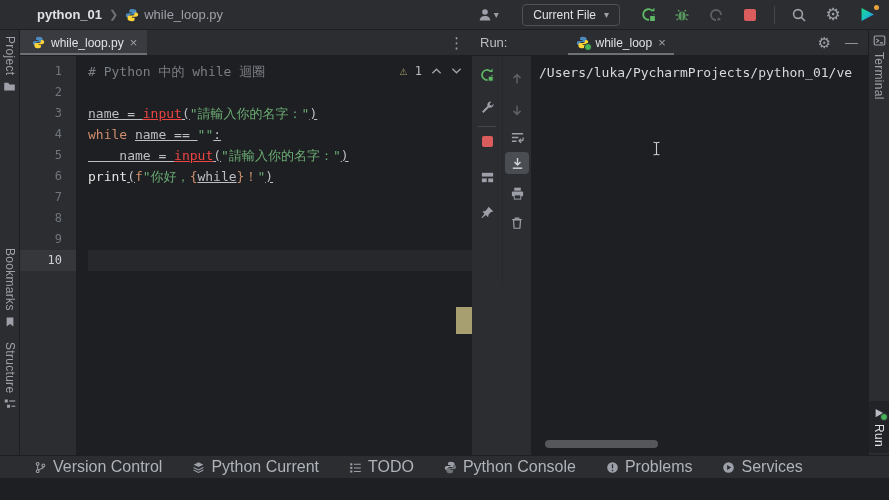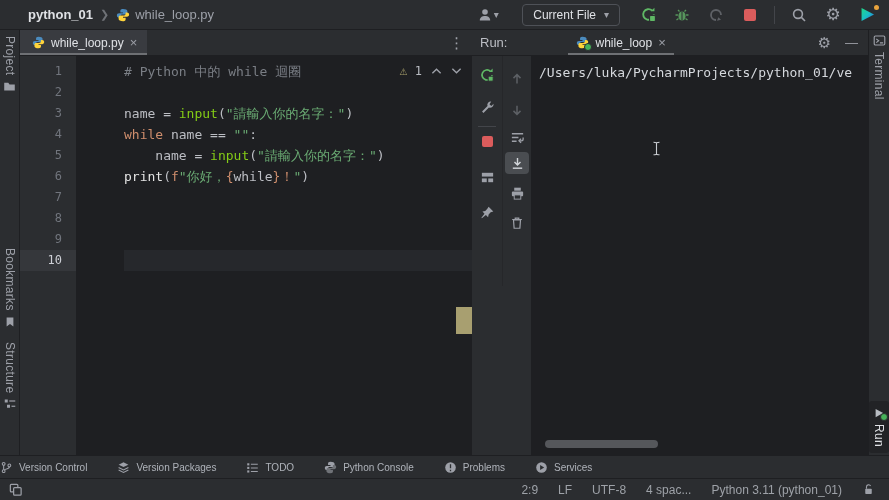--- a/index.html
+++ b/index.html
@@ -3,21 +3,21 @@
 <meta charset="utf-8">
 <style>
   html,body{margin:0;padding:0;background:#000;}
   .app{position:relative;width:889px;height:500px;background:#1e1f22;overflow:hidden;
        font-family:"Liberation Sans",sans-serif;color:#bcbec4;-webkit-font-smoothing:antialiased;}
   .mono{font-family:"DejaVu Sans Mono",monospace;}
 
   
   .topbar{position:absolute;left:0;top:0;width:889px;height:30px;background:#2b2d30;
           border-bottom:1px solid #1e1f22;display:flex;align-items:center;box-sizing:border-box;}
-  .crumbs{display:flex;align-items:center;gap:7px;padding-left:28px;font-size:13px;}
+  .crumbs{display:flex;align-items:center;gap:7px;padding-left:37px;font-size:13px;}
   .crumb-proj{color:#dfe1e5;font-weight:bold;}
   .crumb-sep{color:#6f7277;font-size:11px;}
   .crumb-file{color:#9da0a8;display:flex;align-items:center;gap:5px;}
   .topbar-right{margin-left:auto;display:flex;align-items:center;gap:10px;padding-right:10px;}
   .tb-btn{display:flex;align-items:center;justify-content:center;width:24px;height:22px;border-radius:4px;}
   .cfg-btn{display:flex;align-items:center;gap:8px;border:1px solid #4e5157;border-radius:4px;
            padding:3px 10px;font-size:12px;color:#dfe1e5;margin:0 6px;}
   .caret{color:#9da0a8;font-size:10px;}
   .vdiv{width:1px;height:18px;background:#43454a;margin:0 2px;}
   .dim{opacity:.45;}
@@ -39,24 +39,24 @@
         font-size:12px;color:#dfe1e5;position:relative;}
   .etab .underline,.rtab .underline{position:absolute;left:0;bottom:0;width:100%;height:2px;background:#6e7074;}
   .tab-close{color:#9da0a8;font-size:13px;line-height:1;}
   .kebab{margin-left:auto;align-self:center;color:#9da0a8;font-size:15px;padding:0 8px;}
 
   .editor{position:absolute;left:0;top:26px;width:452px;height:399px;overflow:hidden;}
   .gutter{position:absolute;left:0;top:0;width:56px;height:100%;background:#2b2d30;box-sizing:border-box;}
   .gnum{height:21px;line-height:21px;text-align:right;padding-right:14px;font-size:12px;color:#71757d;}
   .gnum.cur{color:#ced0d6;background:#35373b;}
   .codearea{position:absolute;left:56px;top:0;right:0;height:100%;padding:0 0 0 12px;font-size:13px;}
-  .code-line{height:21px;line-height:21px;white-space:pre;margin-left:36px;}
+  .code-line{height:21px;line-height:21px;white-space:pre;}
   .code-line.cur{background:#26282c;}
   .gpad,.cpad{height:5px;}
-  .tk-comment{color:#7a7e85;}.tk-plain{color:#bcbec4;}.tk-func{color:#84cc16;}
+  .tk-comment{color:#7a7e85;}.tk-plain{color:#bcbec4;text-decoration:underline;}.tk-func{color:#ef4444;text-decoration:underline;}
   .tk-str{color:#6aab73;}.tk-kw{color:#cf8e6d;}.tk-builtin{color:#e5e5e5;}.tk-brace{color:#cf8e6d;}
   .warn-widget{position:absolute;top:7px;right:10px;display:flex;align-items:center;gap:9px;font-size:12px;}
   .warn-tri{color:#a8a06b;font-size:13px;}
   .warn-count{color:#b9bcc2;}
   .stripe-mark{position:absolute;right:0;top:251px;width:16px;height:27px;background:#a89f70;}
 
   
   .run-pane{position:absolute;left:472px;top:30px;width:396px;height:425px;background:#1e1f22;}
   .run-header{position:absolute;left:0;top:0;width:100%;height:26px;background:#2b2d30;
               border-bottom:1px solid #1e1f22;display:flex;align-items:center;box-sizing:border-box;font-size:12px;gap:47px;}
@@ -75,21 +75,21 @@
   .console{position:absolute;left:60px;top:26px;right:0;height:399px;background:#1e1f22;
            overflow:hidden;font-size:13px;color:#d5d8dd;}
   .console .cline{padding-left:7px;height:21px;line-height:21px;white-space:pre;}
   .console .cline:first-child{padding-top:6px;}
   .ibeam{position:absolute;left:120px;top:85px;}
   .hscroll{position:absolute;left:13px;bottom:7px;width:113px;height:8px;border-radius:4px;background:#55575b;}
 
   
   .bottombar{position:absolute;left:0;top:455px;width:889px;height:23px;background:#2b2d30;
              border-top:1px solid #1e1f22;display:flex;align-items:center;gap:30px;
-             box-sizing:border-box;font-size:10px;color:#afb3ba;}
+             padding-left:34px;box-sizing:border-box;font-size:16px;color:#afb3ba;}
   .bb-item{display:flex;align-items:center;gap:6px;}
   .statusbar{position:absolute;left:0;top:478px;width:889px;height:22px;background:#2b2d30;
              border-top:1px solid #1e1f22;display:flex;align-items:center;box-sizing:border-box;
              font-size:12px;color:#9ea2a8;}
   .sb-left{padding-left:8px;display:flex;align-items:center;}
   .sb-right{margin-left:auto;display:flex;align-items:center;gap:20px;padding-right:14px;}
 
   .pyico{position:relative;display:inline-flex;}
   .rundot{position:absolute;right:-3px;bottom:-2px;width:6px;height:6px;border-radius:50%;
           background:#47b25a;border:1px solid #2b2d30;}
@@ -390,21 +390,21 @@
           <circle cx="11.5" cy="5.5" r="1.7" fill="none" stroke="#9da0a8" stroke-width="1.3"></circle>
           <path d="M4.5 5.2v5.6M11.5 7.2c0 3-4 2.3-6 3.6" fill="none" stroke="#9da0a8" stroke-width="1.3"></path>
         </svg>
       <span>Version Control</span>
     </span>
     <span class="bb-item">
       <svg width="13" height="13" viewBox="0 0 16 16">
           <path d="M8 1.5l6 3-6 3-6-3z" fill="#9da0a8"></path>
           <path d="M2 8l6 3 6-3M2 11l6 3 6-3" fill="none" stroke="#9da0a8" stroke-width="1.3"></path>
         </svg>
-      <span>Version Packages</span>
+      <span>Python Current</span>
     </span>
     <span class="bb-item">
       <svg width="13" height="13" viewBox="0 0 16 16">
           <rect x="1.5" y="2.8" width="2.6" height="2.6" fill="#9da0a8"></rect>
           <rect x="1.5" y="7.2" width="2.6" height="2.6" fill="#9da0a8"></rect>
           <rect x="1.5" y="11.6" width="2.6" height="2.6" fill="#9da0a8"></rect>
           <path d="M6 4.1h8.5M6 8.5h8.5M6 12.9h8.5" stroke="#9da0a8" stroke-width="1.3"></path>
         </svg>
       <span>TODO</span>
     </span>
@@ -424,35 +424,14 @@
     </span>
     <span class="bb-item">
       <svg width="13" height="13" viewBox="0 0 16 16">
           <circle cx="8" cy="8" r="6.5" fill="#9da0a8"></circle>
           <path d="M6.3 5l5 3-5 3z" fill="#2b2d30"></path>
         </svg>
       <span>Services</span>
     </span>
   </div>
 
-  <div class="statusbar">
-    <span class="sb-left">
-      <svg width="15" height="15" viewBox="0 0 16 16">
-          <rect x="2.5" y="2.5" width="8" height="8" rx="1" fill="none" stroke="#9da0a8" stroke-width="1.3"></rect>
-          <rect x="6" y="6" width="8" height="8" rx="1" fill="#2b2d30" stroke="#9da0a8" stroke-width="1.3"></rect>
-        </svg>
-    </span>
-    <span class="sb-right">
-      <span>2:9</span>
-      <span>LF</span>
-      <span>UTF-8</span>
-      <span>4 spac...</span>
-      <span>Python 3.11 (python_01)</span>
-      <span>
-        <svg width="13" height="13" viewBox="0 0 16 16">
-            <path d="M5.5 7V4.8a2.6 2.6 0 0 1 5-1" fill="none" stroke="#9da0a8" stroke-width="1.4"></path>
-            <rect x="4" y="7" width="8" height="6.5" rx="1" fill="#9da0a8"></rect>
-          </svg>
-      </span>
-    </span>
-  </div>
 
 </div>
 
 </body></html>

